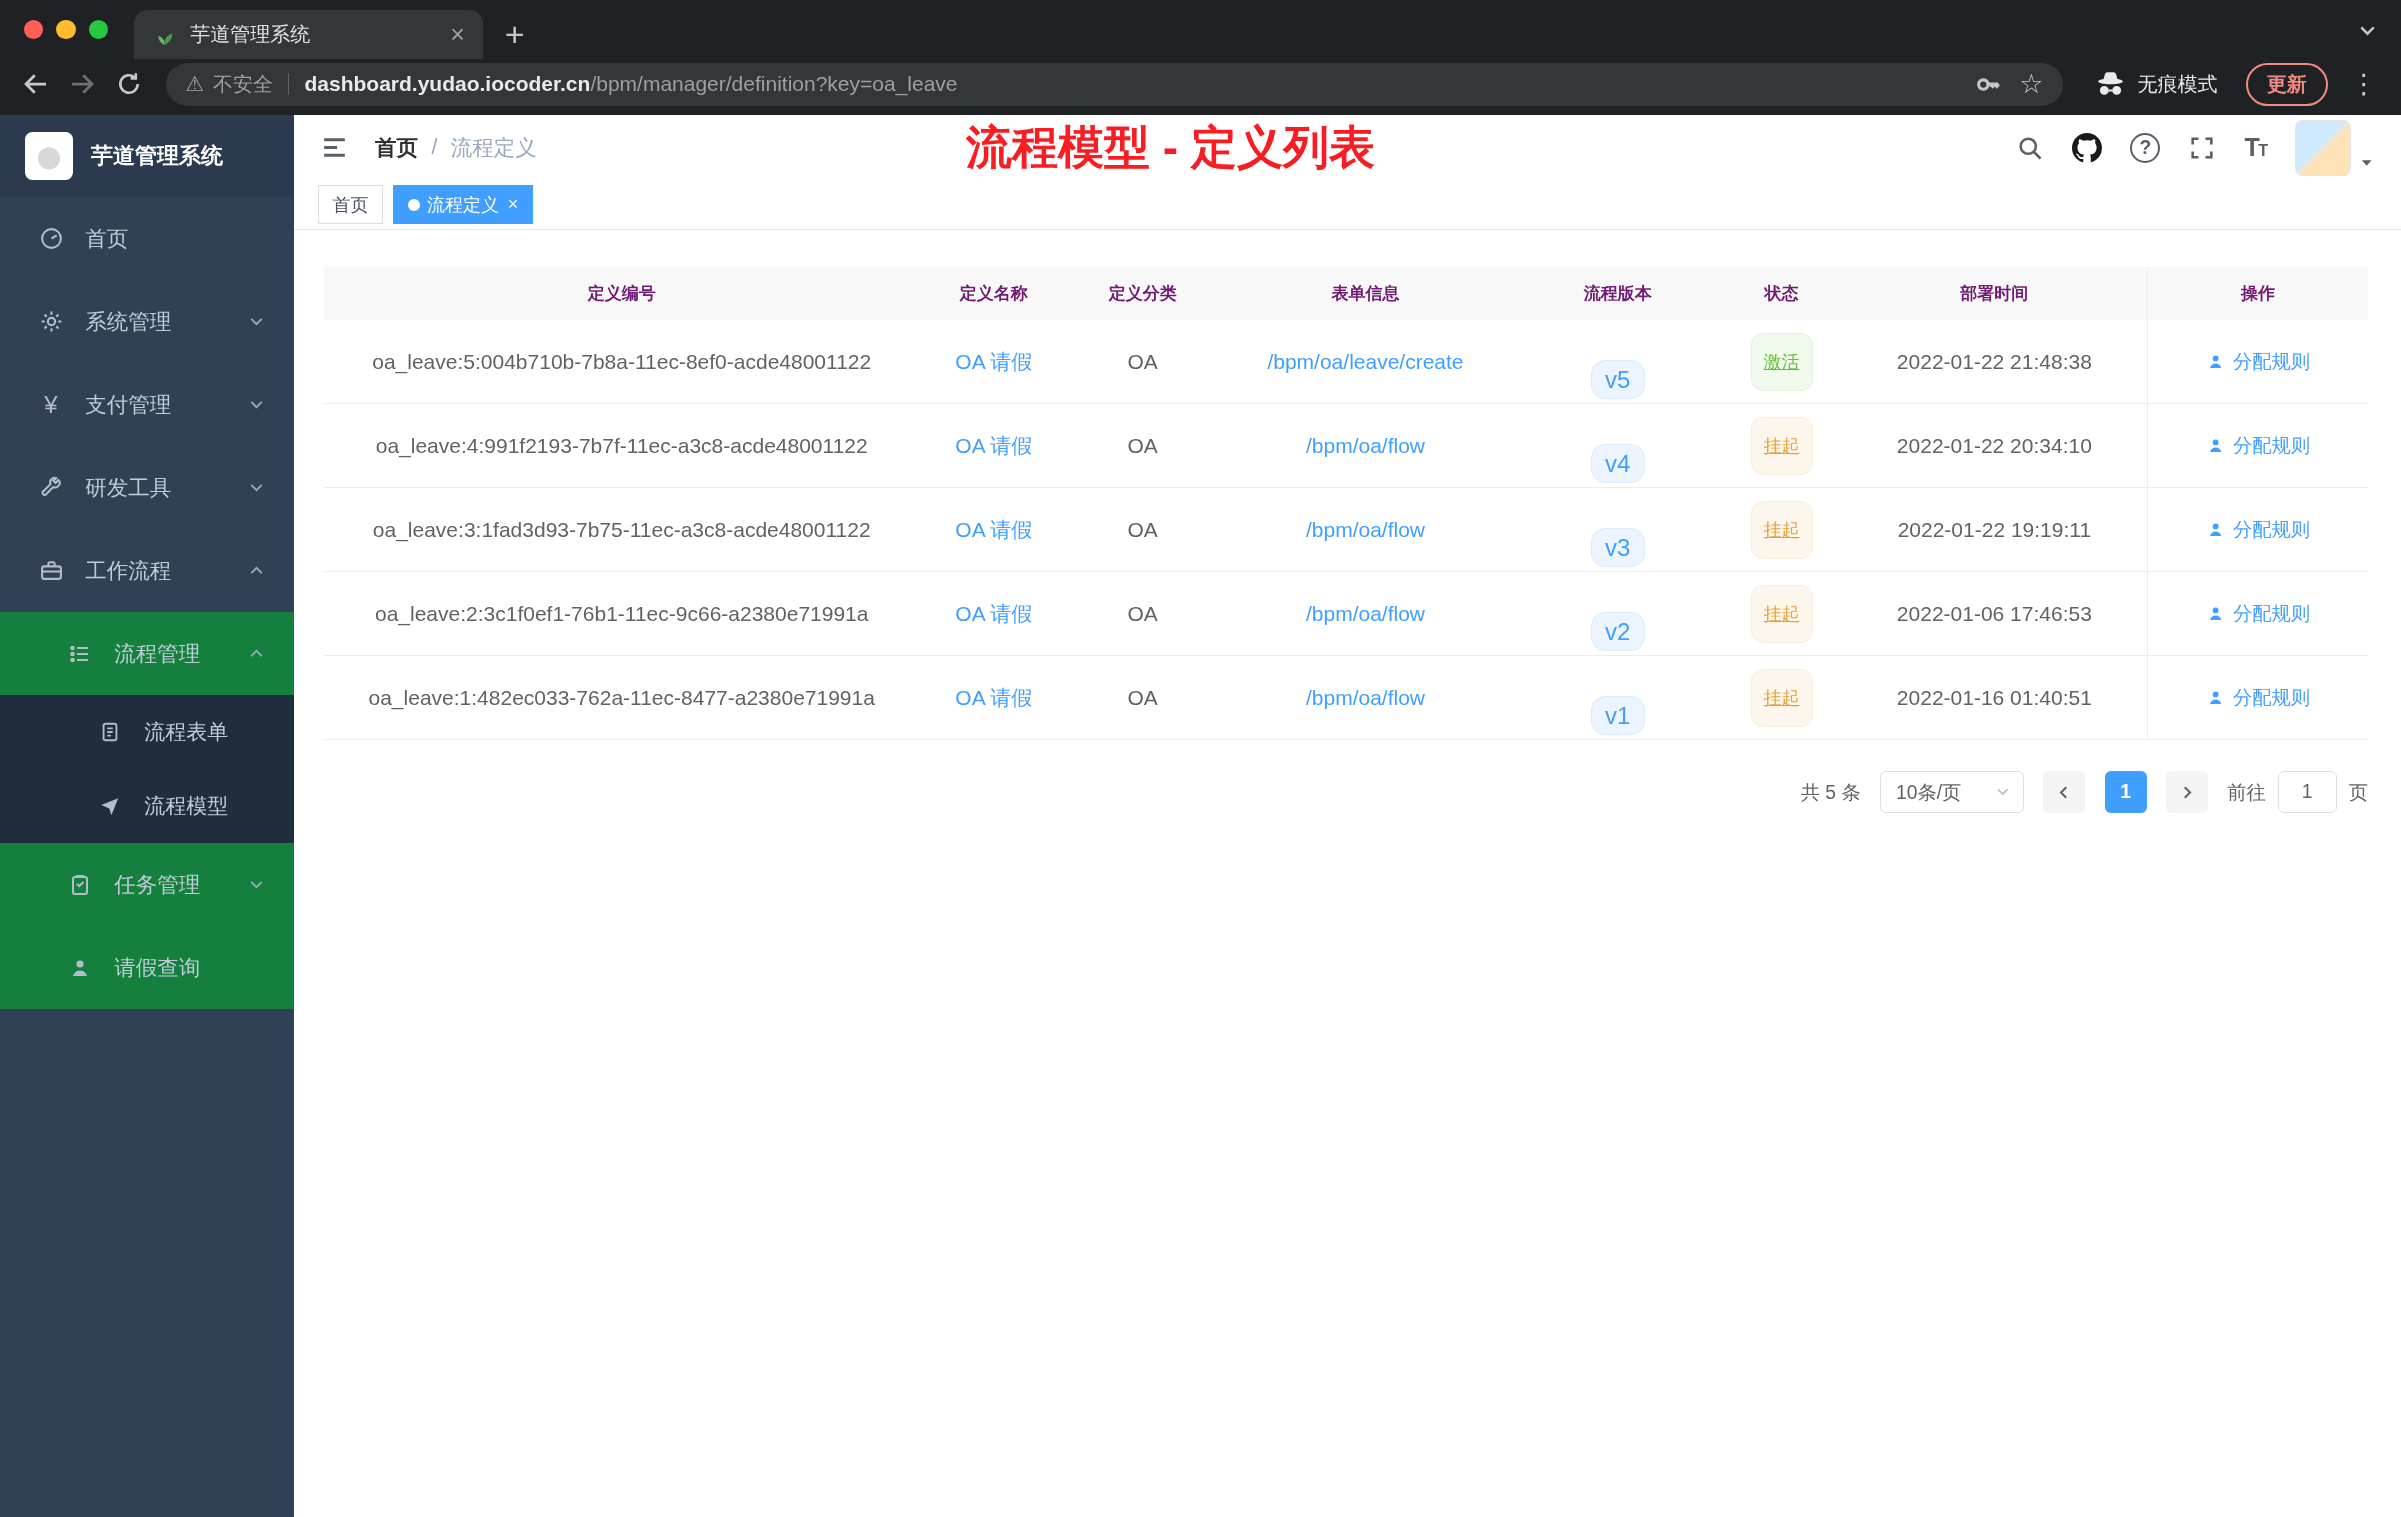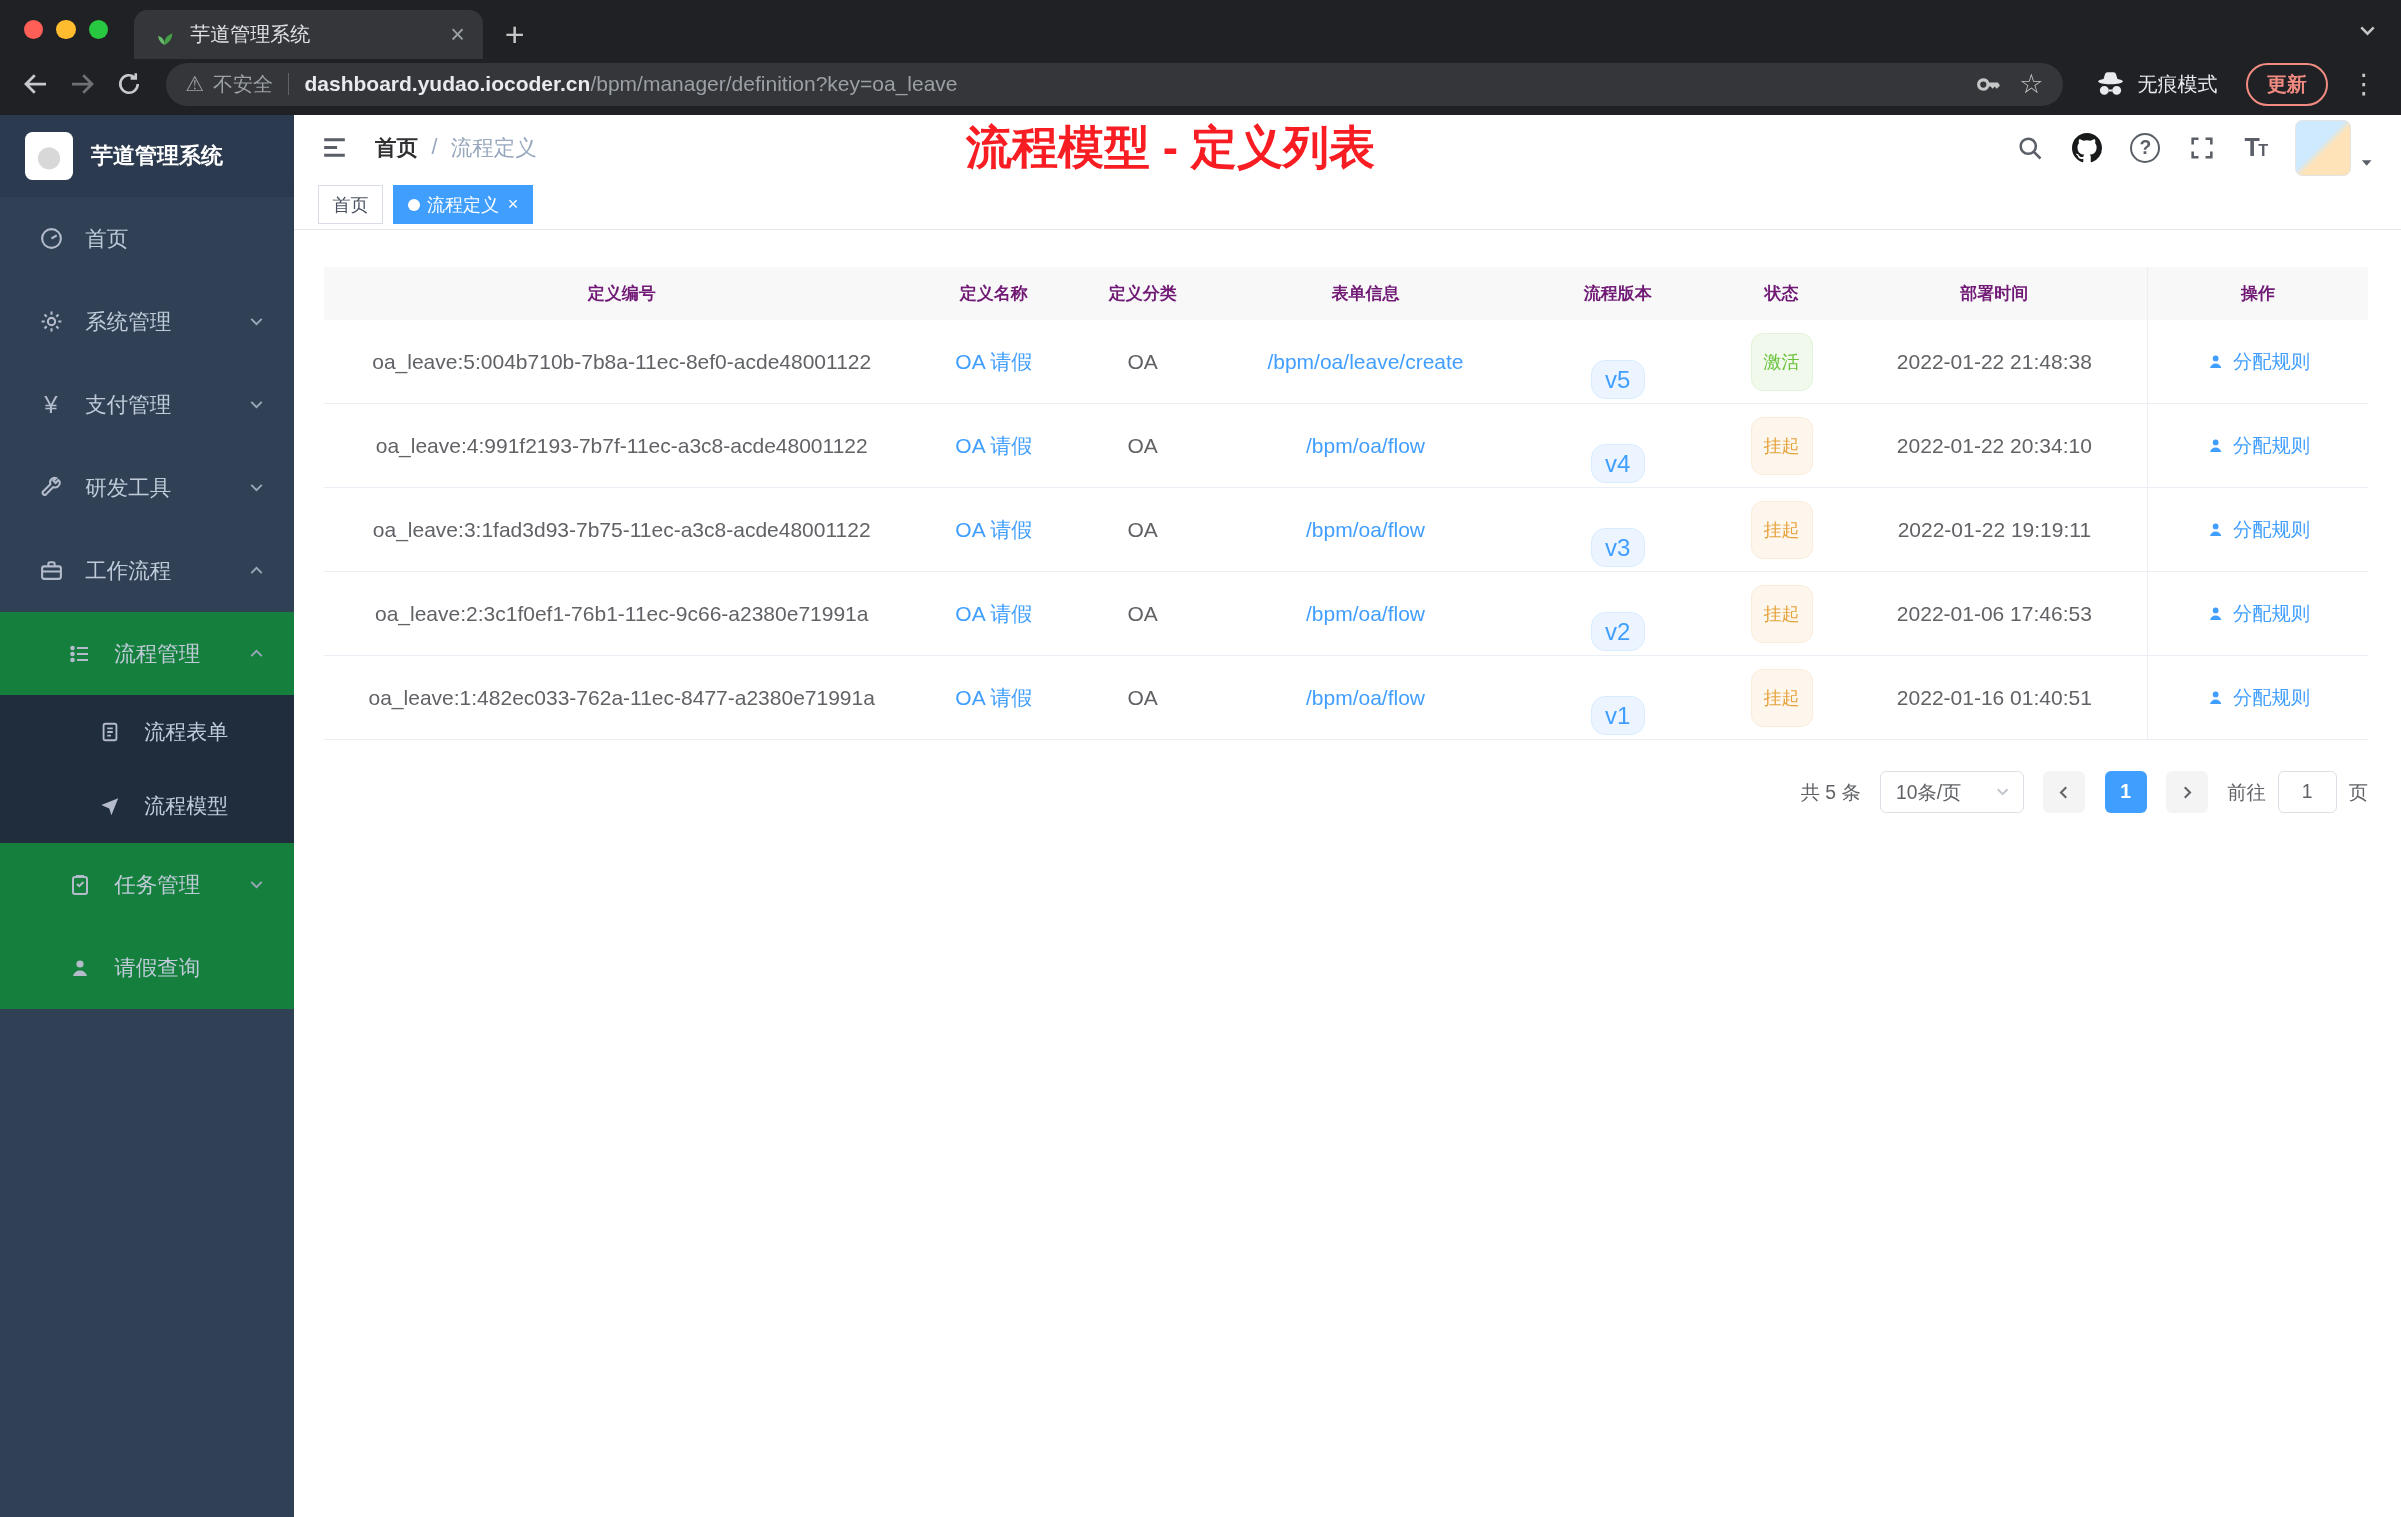--- a/index.html
+++ b/index.html
@@ -93,21 +93,21 @@
   .th { font-size:17px; font-weight:bold; color:#701a75; }
   .tr { display:flex; height:84px; align-items:center; border-bottom:1.5px solid #ebeef5; }
   .th,.td { display:flex; align-items:center; justify-content:center; text-align:center; }
   .td { font-size:21px; }
   .c1{width:596px}.c2{width:149px}.c3{width:149px}.c4{width:297px}
   .c5{width:208px}.c6{width:120px}.c7{width:306px}.c8{width:221px}
   .sep { border-left:1.5px solid #ebeef5; height:100%; }
   .link { color:#409eff; cursor:pointer; text-decoration:none; }
   .vtag { background:#ecf5ff; border:1.5px solid #d9ecff; color:#409eff; border-radius:14px;
     padding:4.5px 13.4px; font-size:24px;margin-top:36px; }
-  .stag { border-radius:12px; padding:16px 12px; font-size:18px; border:1.5px solid; }
+  .stag { border-radius:12px; padding:16px 12px; font-size:18px; border:1.5px solid;text-decoration:underline; }
   .stag.success { background:#f0f9eb; border-color:#e1f3d8; color:#67c23a; }
   .stag.warning { background:#fdf6ec; border-color:#faecd8; color:#e6a23c; }
   .action { color:#409eff; display:flex; align-items:center; gap:7.4px; font-size:19.3px; cursor:pointer; text-decoration:none; }
 
   
   .pagination { width:2044px; margin-top:31px; display:flex; justify-content:flex-end; align-items:center;
     gap:19.3px; font-size:19.3px; color:#606266; }
   .pg-select { width:144px; height:42px; border:1.5px solid #dcdfe6; border-radius:6px;
     display:flex; align-items:center; justify-content:space-between; padding:0 10.4px 0 15px; color:#606266; cursor:pointer; }
   .pg-btn { min-width:42px; height:42px; border-radius:6px; background:#f4f4f5;

